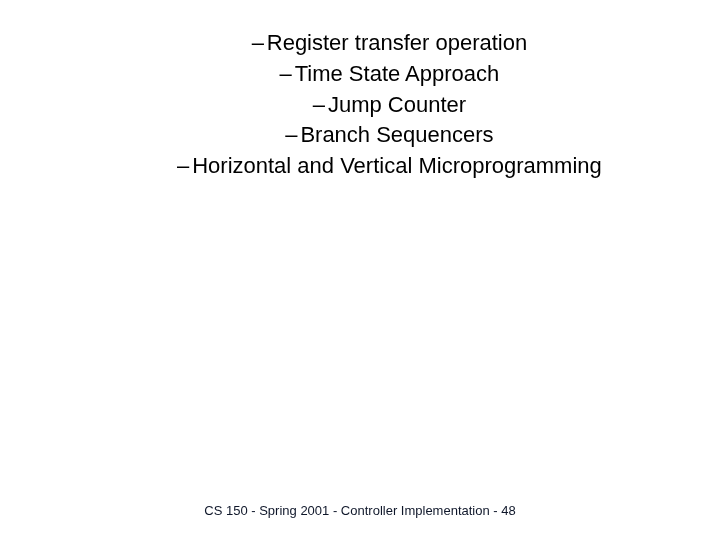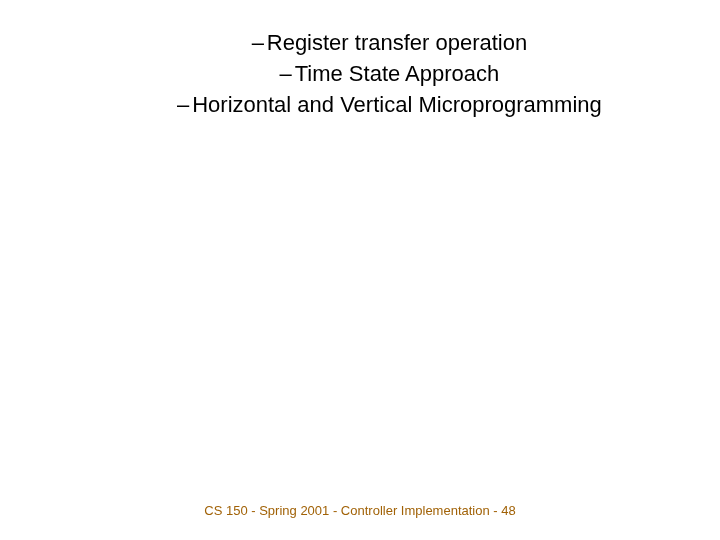--- a/index.html
+++ b/index.html
@@ -74,37 +74,43 @@
   }
 
   .footer {
     position: absolute;
     bottom: 22px;
     left: 0;
     width: 100%;
     text-align: center;
     font-family: Arial, Helvetica, sans-serif;
     font-size: 13px;
-    color: #a16207;
+    color: #0f172a;
   }
 </style>
 </head>
 <body>
 
 <div class="slide">
 
 
 
   <div class="level2-list">
     <div class="level2-item">
       <span class="dash">–</span><span>Register transfer operation</span>
     </div>
     <div class="level2-item">
       <span class="dash">–</span><span>Time State Approach</span>
     </div>
     <div class="level2-item">
+      <span class="dash">–</span><span>Jump Counter</span>
+    </div>
+    <div class="level2-item">
+      <span class="dash">–</span><span>Branch Sequencers</span>
+    </div>
+    <div class="level2-item">
       <span class="dash">–</span><span>Horizontal and Vertical Microprogramming</span>
     </div>
   </div>
 
   <div class="footer">CS 150 - Spring 2001 - Controller Implementation - 48</div>
 
 </div>
 
 </body></html>

